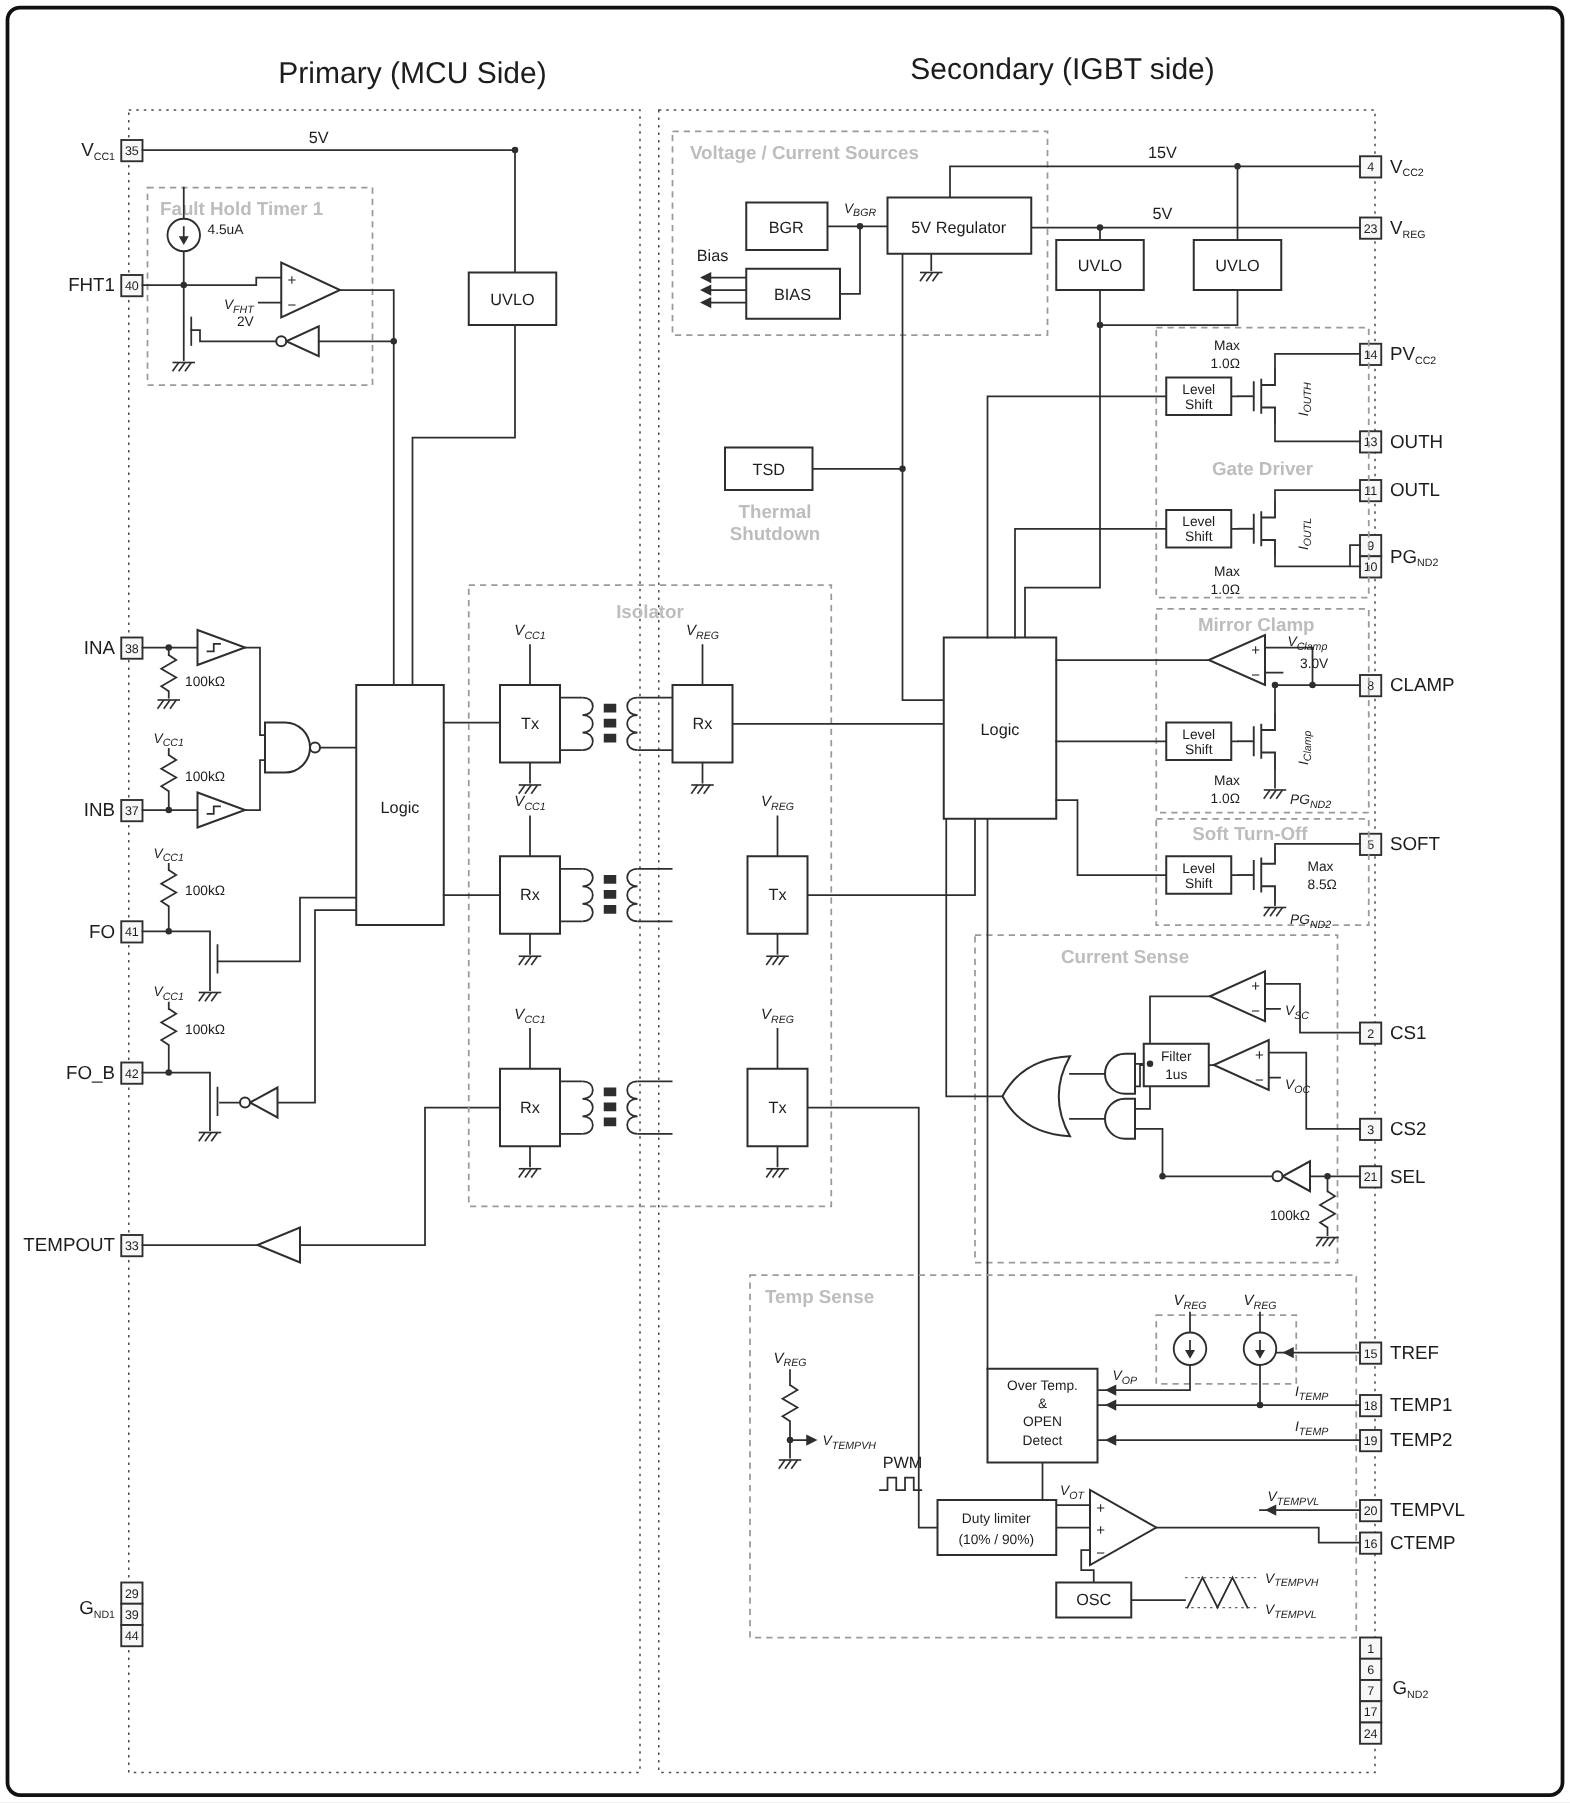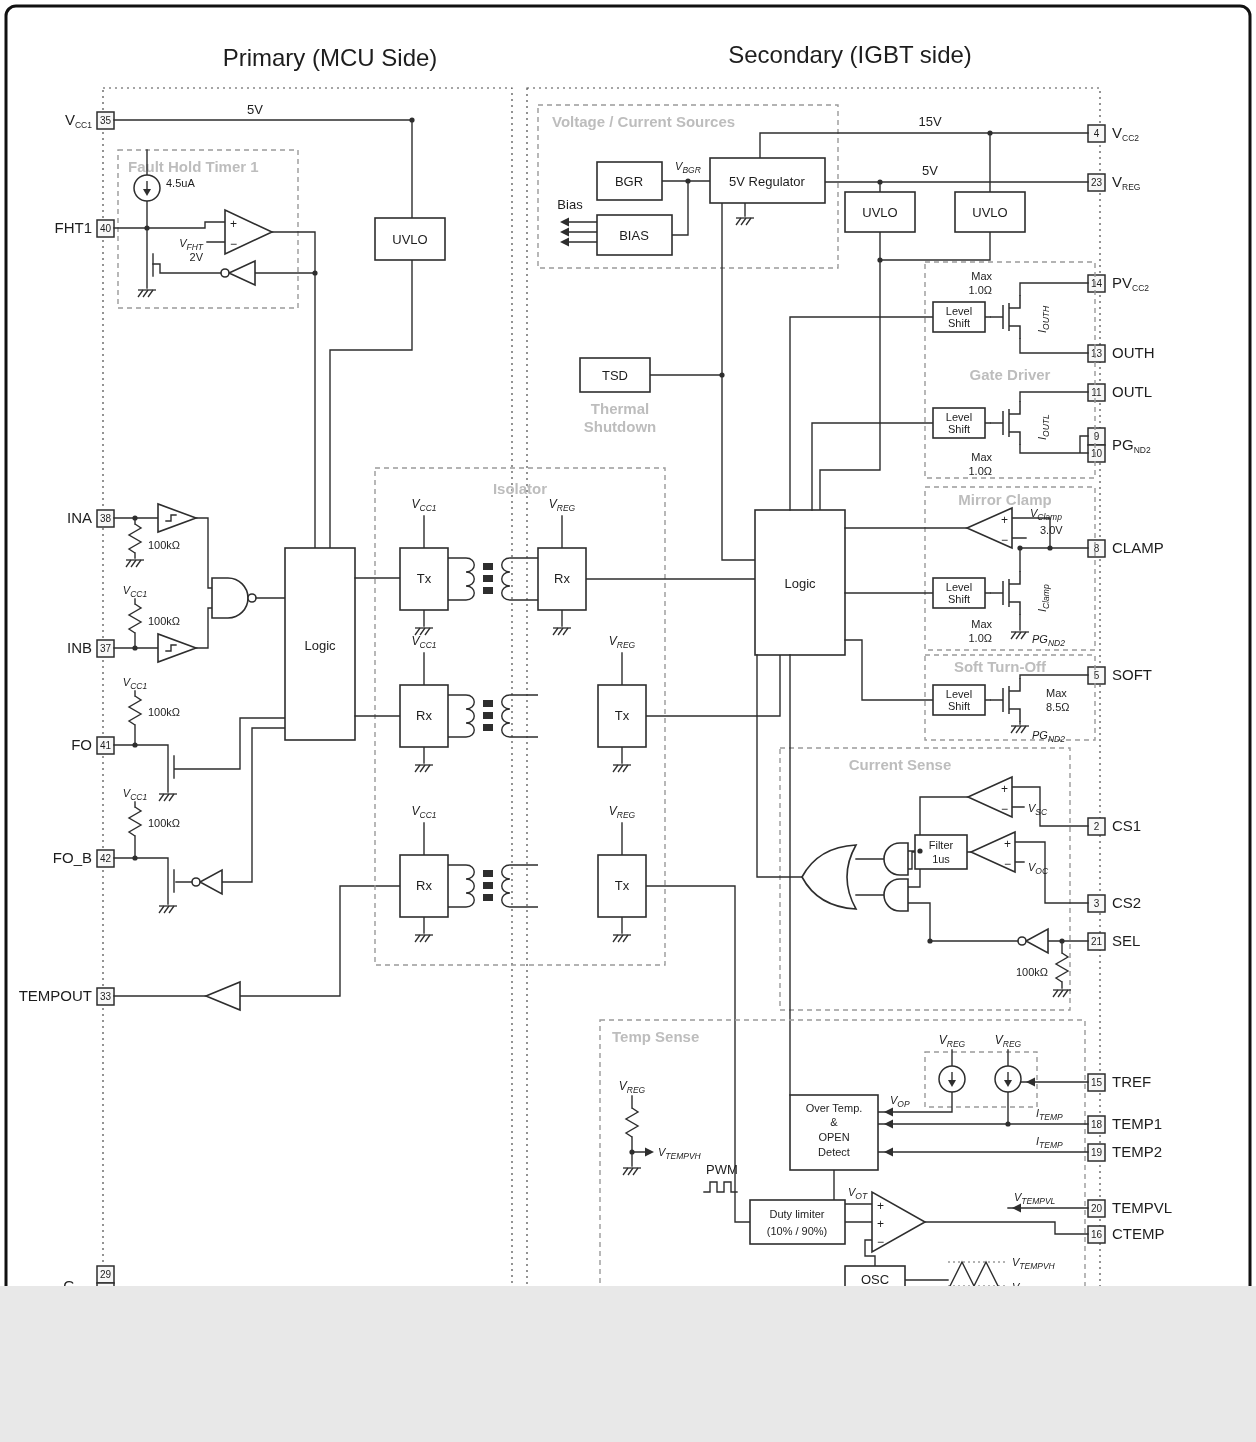--- a/index.html
+++ b/index.html
@@ -1,16 +1,16 @@
 <!DOCTYPE html>
 <html><head>
 <meta charset="utf-8">
 <style>
   html,body{margin:0;padding:0;background:#e8e8e8;}
-  #stage{position:relative;width:1256px;height:1286px;background:#ffffff;margin:0 auto;
+  #stage{position:relative;width:1256px;height:1442px;background:#ffffff;margin:0 auto;
          font-family:"Liberation Sans",sans-serif;}
   svg{position:absolute;left:0;top:0;}
   svg text{font-family:"Liberation Sans",sans-serif;fill:#1d1d1d;}
   .w{stroke:#2e2e2e;stroke-width:1.4;fill:none;stroke-linecap:square;}
   .bx{fill:#ffffff;stroke:#2e2e2e;stroke-width:1.6;}
   .pinbx{fill:#f7f7f7;stroke:#2e2e2e;stroke-width:1.5;}
   .dbo{fill:none;stroke:#4d4d4d;stroke-width:1.2;stroke-dasharray:2 4;}
   .db{fill:none;stroke:#9a9a9a;stroke-width:1.4;stroke-dasharray:5 4;}
   .dt{fill:none;stroke:#666;stroke-width:1;stroke-dasharray:2 3;}
   .dot{fill:#2e2e2e;}

